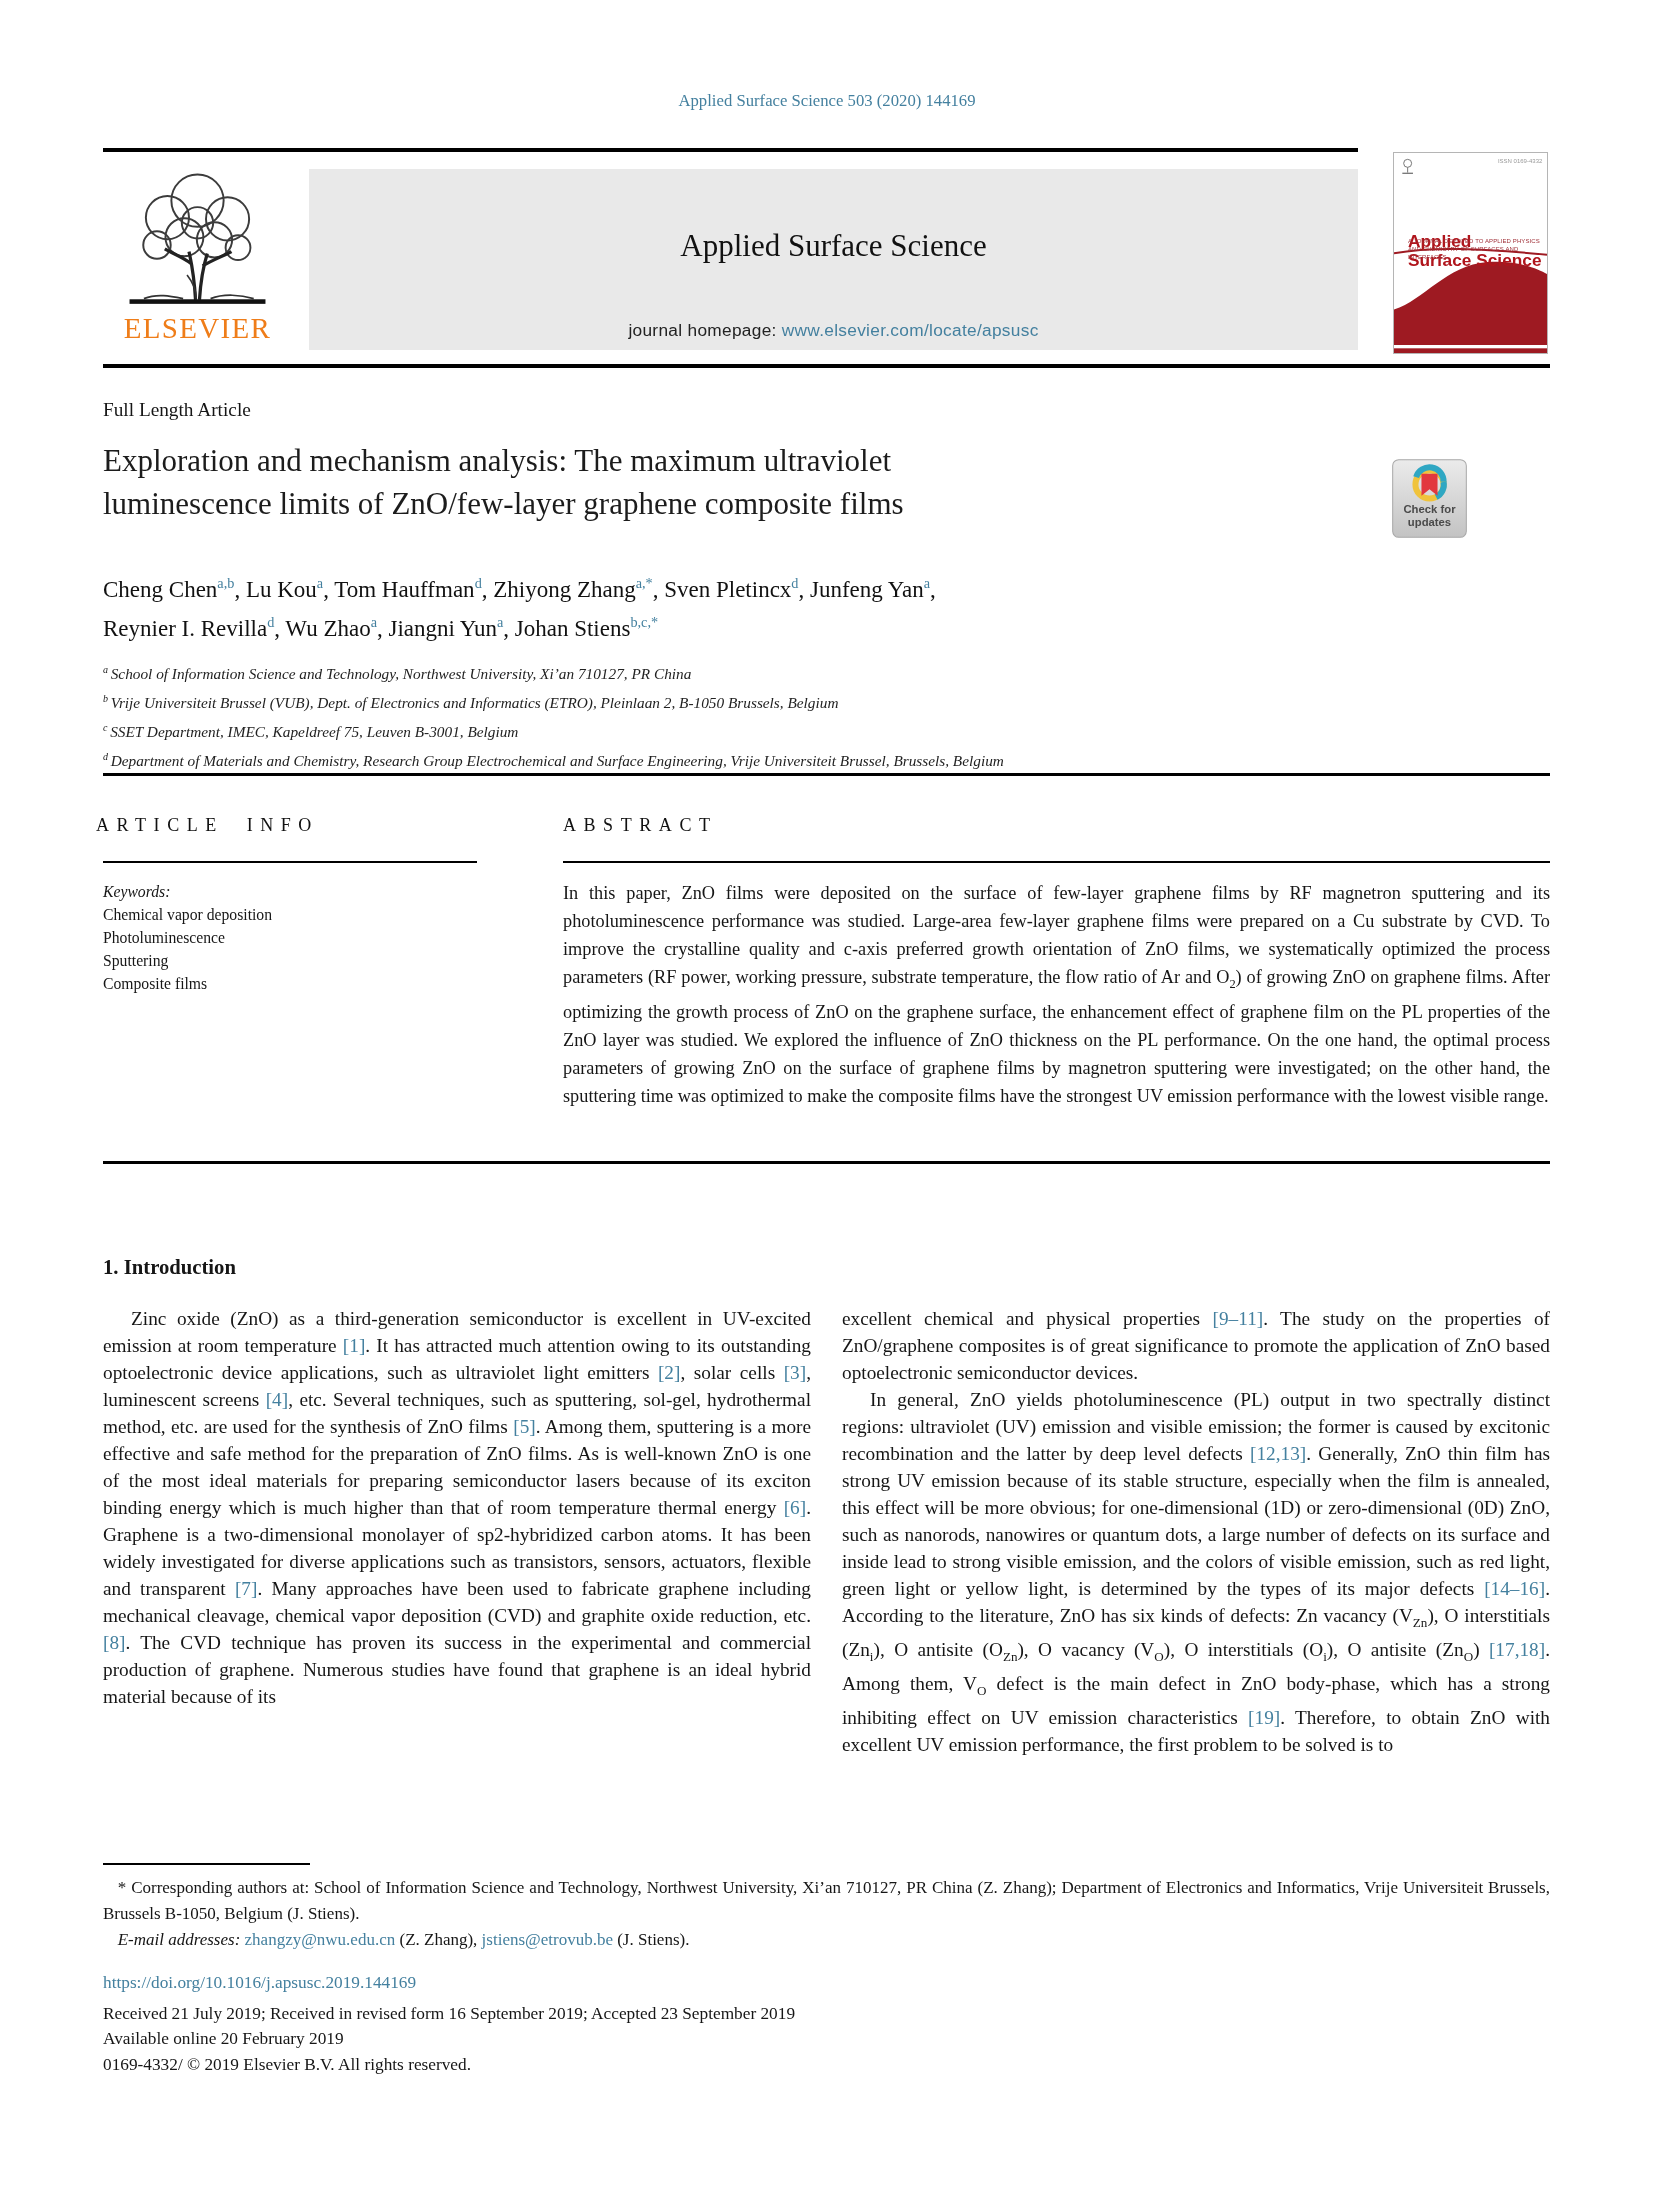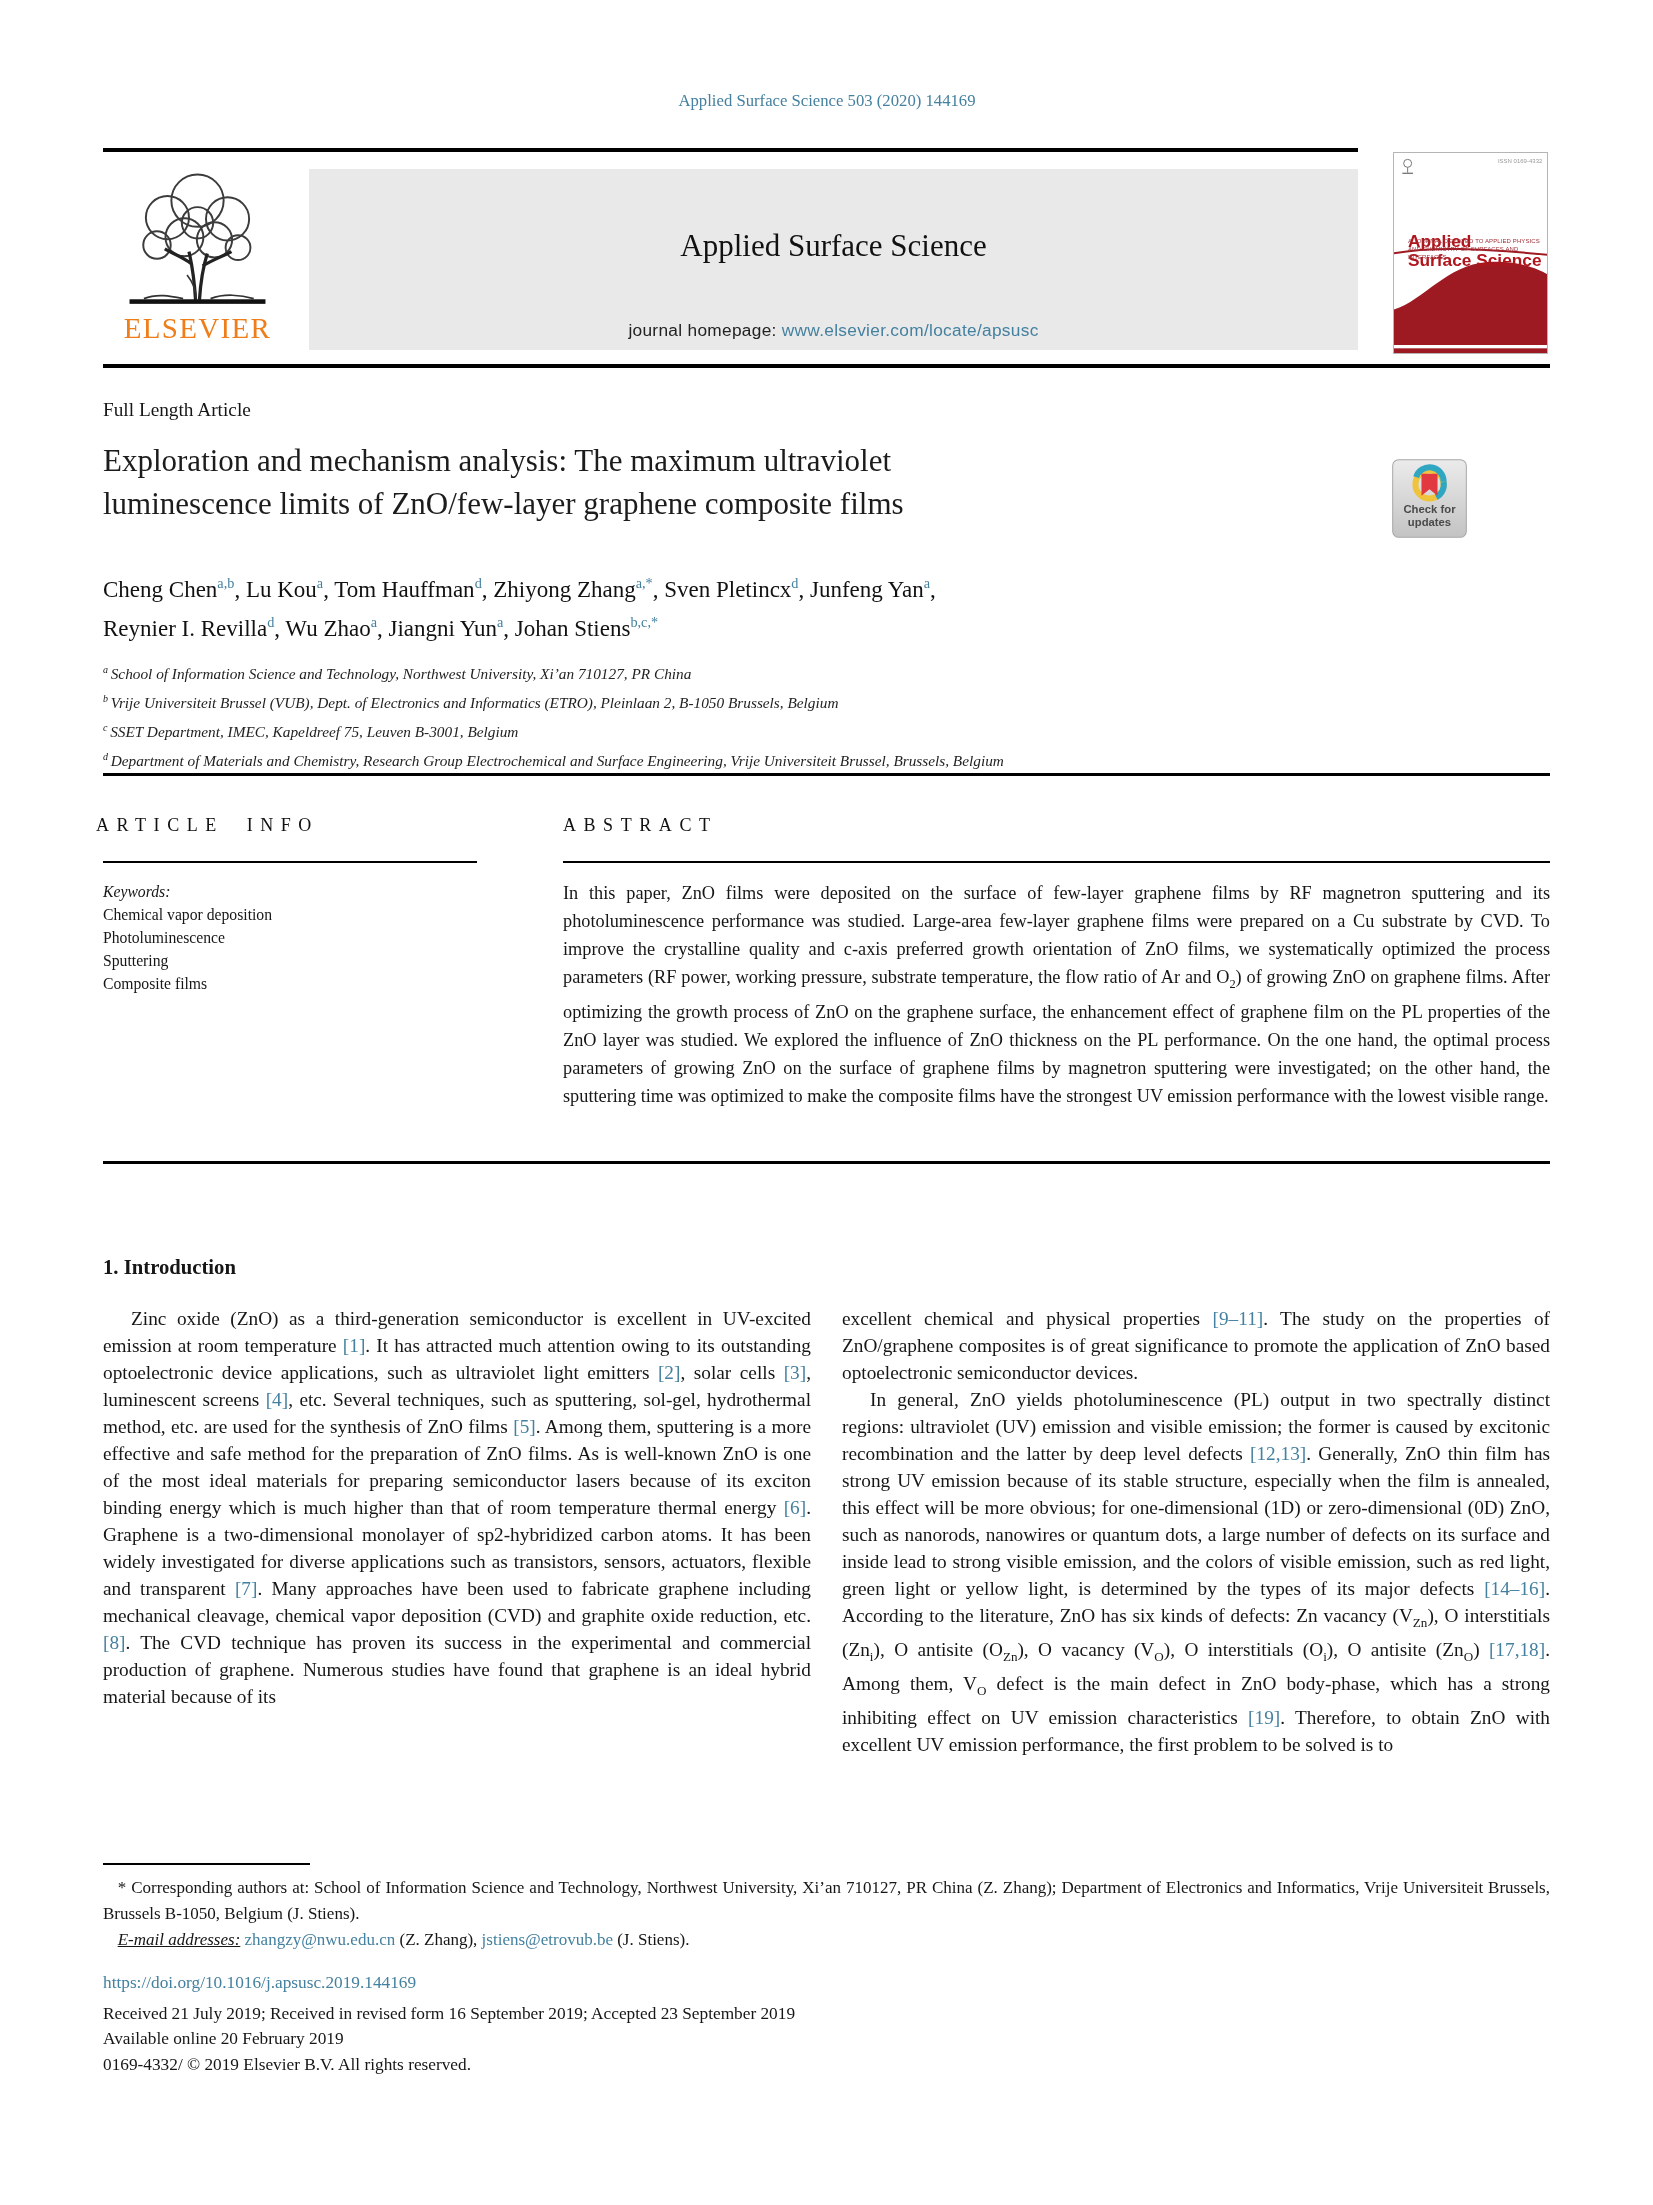--- a/index.html
+++ b/index.html
@@ -72,21 +72,21 @@
   .abstract-text{left:563px;top:879px;width:987px;font-size:18.3px;line-height:28px;text-align:justify;}
 
   .intro-head{left:103px;top:1256px;font-size:20.7px;font-weight:bold;}
   .body-col{width:708px;font-size:19.3px;line-height:27px;text-align:justify;}
   .col-left{left:103px;top:1305px;}
   .col-right{left:842px;top:1305px;}
   .indent{text-indent:28px;}
 
   .footnote{left:103px;top:1875px;width:1447px;font-size:17px;line-height:26px;text-align:justify;}
   .footnote p{text-indent:14.7px;}
-  .em-label{font-style:italic;text-decoration:underline;}
+  .em-label{font-style:italic;}
 
   .doi-line{left:103px;top:1973px;font-size:17.3px;}
   .received-line{left:103px;top:2004px;font-size:17.3px;}
   .available-line{left:103px;top:2029px;font-size:17.3px;}
   .copyright-line{left:103px;top:2055px;font-size:17.3px;}
 </style>
 </head>
 <body>
 
 <div class="page">

